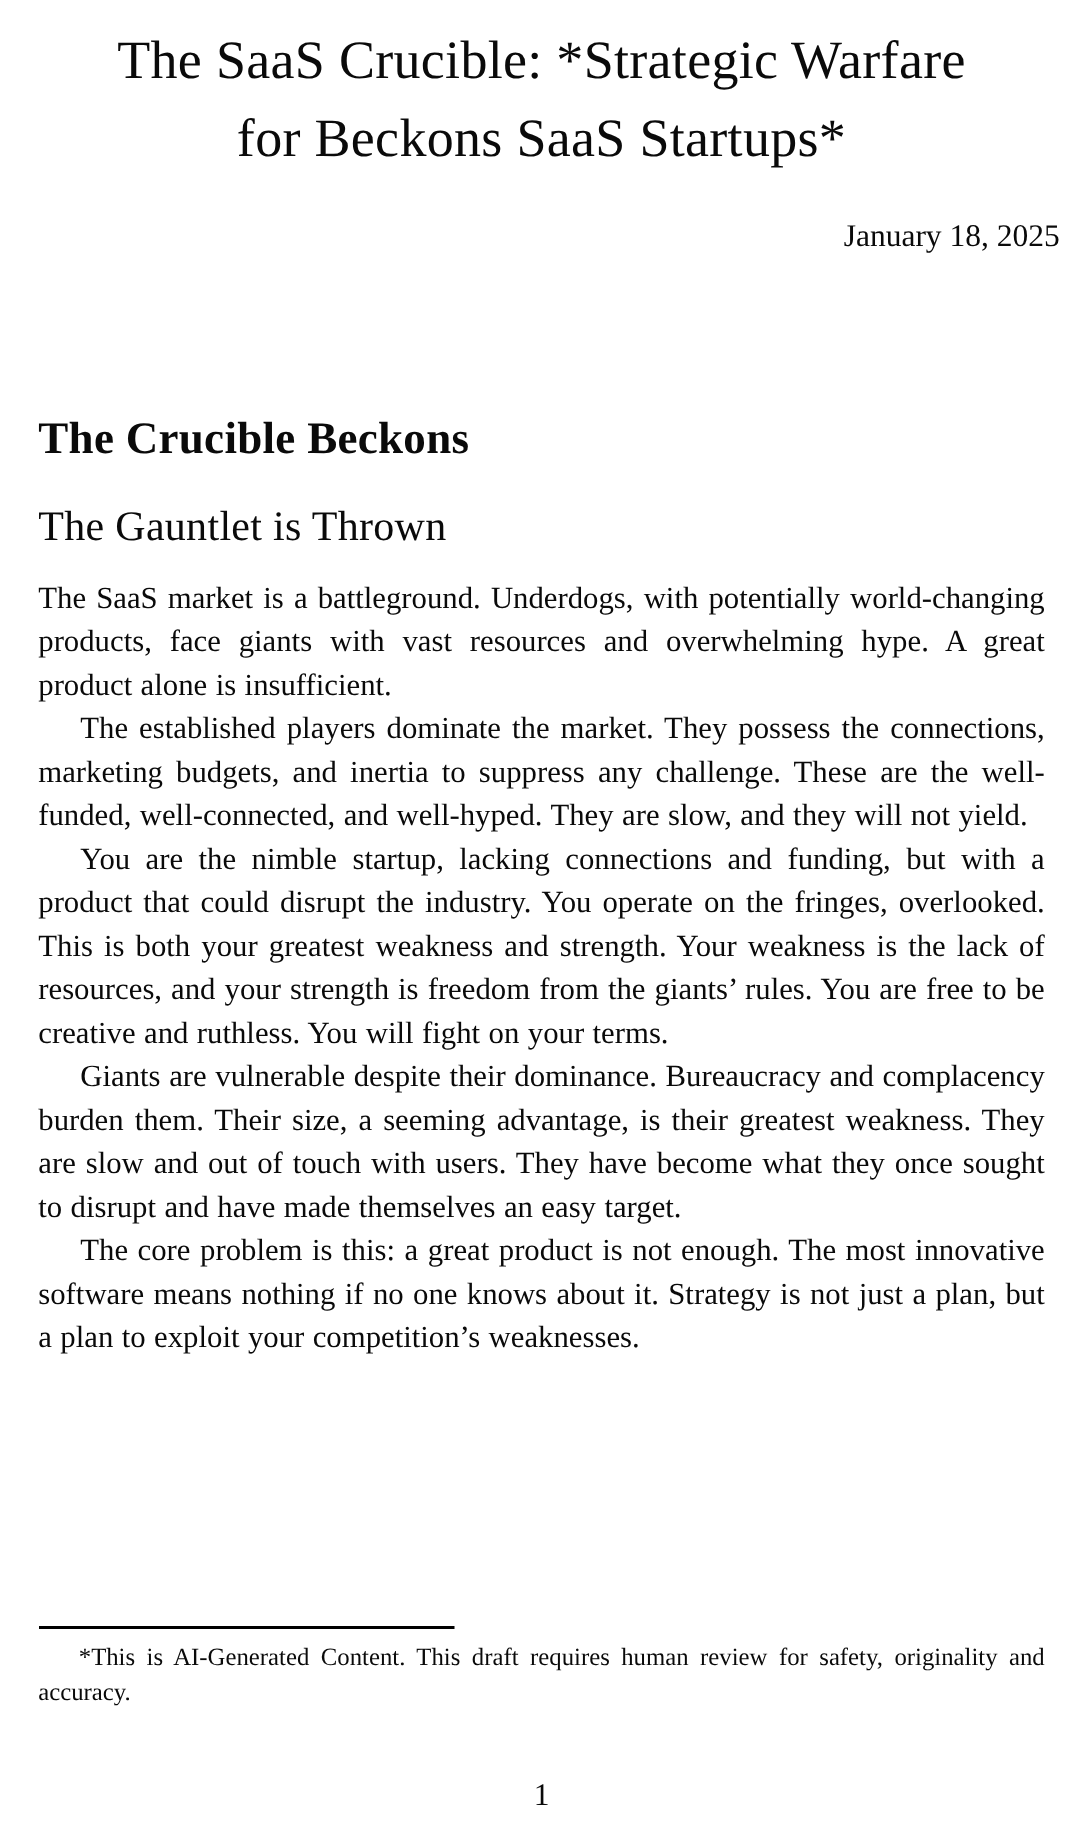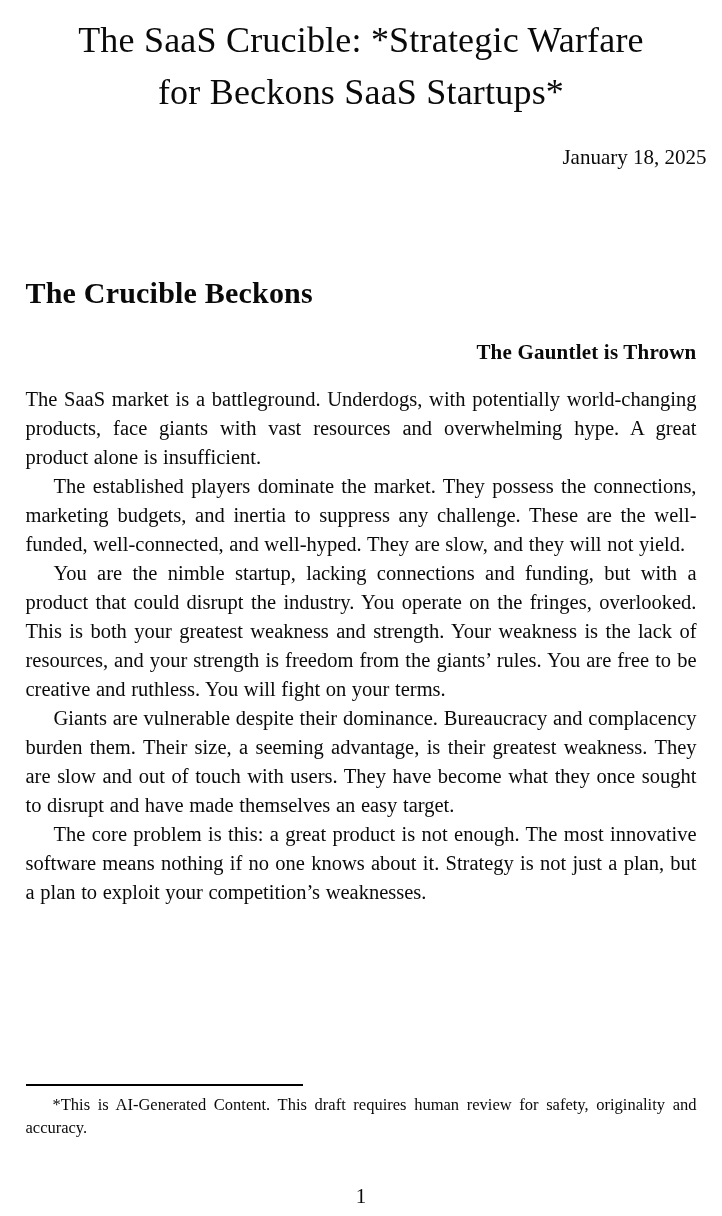--- a/index.html
+++ b/index.html
@@ -48,25 +48,24 @@
   
   h2.section-heading {
     margin: 104px 10px 0;
     font-size: 30px;
     line-height: 36px;
     font-weight: 700;
     letter-spacing: 0.2px;
   }
   h3.subsection-heading {
     margin: 26px 10px 0;
-    font-size: 21px;
+    font-size: 28px;
     line-height: 30px;
-    font-weight: 700;
+    font-weight: 400;
     letter-spacing: 0.2px;
-    text-align: right;
   }
   
   .body-text {
     margin: 18px 10px 17px;
     font-size: 20.5px;
     line-height: 29px;
     text-align: justify;
     hyphens: auto;
     word-spacing: 0.5px;
   }

